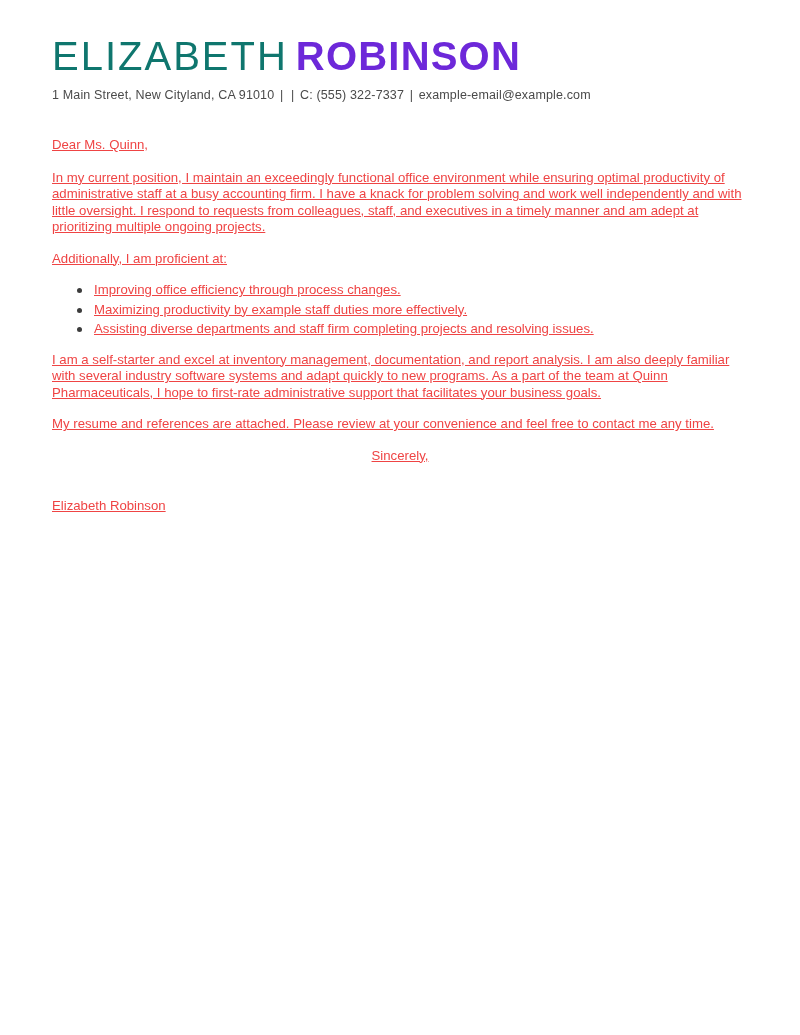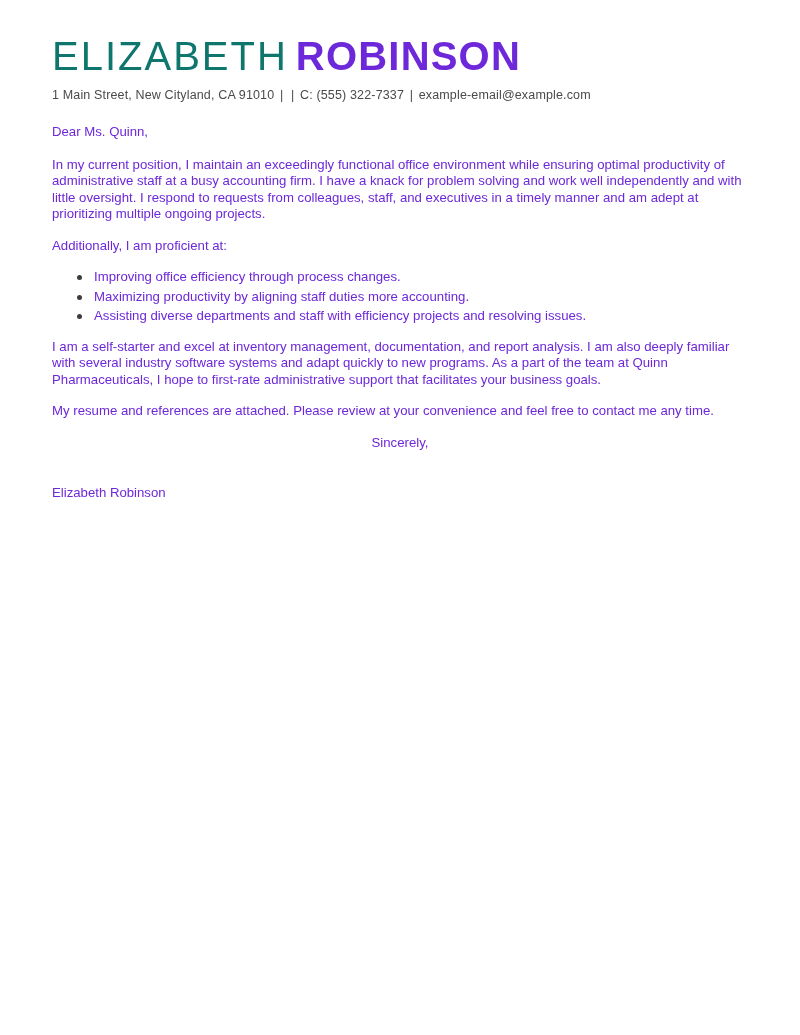--- a/index.html
+++ b/index.html
@@ -51,24 +51,25 @@
     color: #4a4a4a;
     letter-spacing: 0.15px;
     margin-bottom: 4px;
   }
   .contact-sep {
     color: #4a4a4a;
     padding: 0 2px;
   }
   
   .body-copy {
-    margin-top: 22px;
+    margin-top: 35px;
     font-size: 13.2px;
     line-height: 16.5px;
-    color: #6d28d9;
+    color: #ef4444;
+    text-decoration: underline;
   }
   .para {
     margin: 0 0 15px 0;
     max-width: 690px;
   }
   .salutation {
     margin: 0 0 16px 0;
   }
   .bullets {
     margin: 2px 0 14px 0;
@@ -116,22 +117,22 @@
       <span>example-email@example.com</span>
     </div>
   </div>
 
   <div class="body-copy">
     <p class="salutation">Dear Ms. Quinn,</p>
     <p class="para">In my current position, I maintain an exceedingly functional office environment while ensuring optimal productivity of administrative staff at a busy accounting firm. I have a knack for problem solving and work well independently and with little oversight. I respond to requests from colleagues, staff, and executives in a timely manner and am adept at prioritizing multiple ongoing projects.</p>
     <p class="para">Additionally, I am proficient at:</p>
     <ul class="bullets">
       <li>Improving office efficiency through process changes.</li>
-      <li>Maximizing productivity by aligning staff duties more accounting.</li>
-      <li>Assisting diverse departments and staff with efficiency projects and resolving issues.</li>
+      <li>Maximizing productivity by example staff duties more effectively.</li>
+      <li>Assisting diverse departments and staff firm completing projects and resolving issues.</li>
     </ul>
     <p class="para">I am a self-starter and excel at inventory management, documentation, and report analysis. I am also deeply familiar with several industry software systems and adapt quickly to new programs. As a part of the team at Quinn Pharmaceuticals, I hope to first-rate administrative support that facilitates your business goals.</p>
     <p class="para">My resume and references are attached. Please review at your convenience and feel free to contact me any time.</p>
     <p class="closing">Sincerely,</p>
     <p class="signature">Elizabeth Robinson</p>
   </div>
 
 </div>
 
 </body></html>

